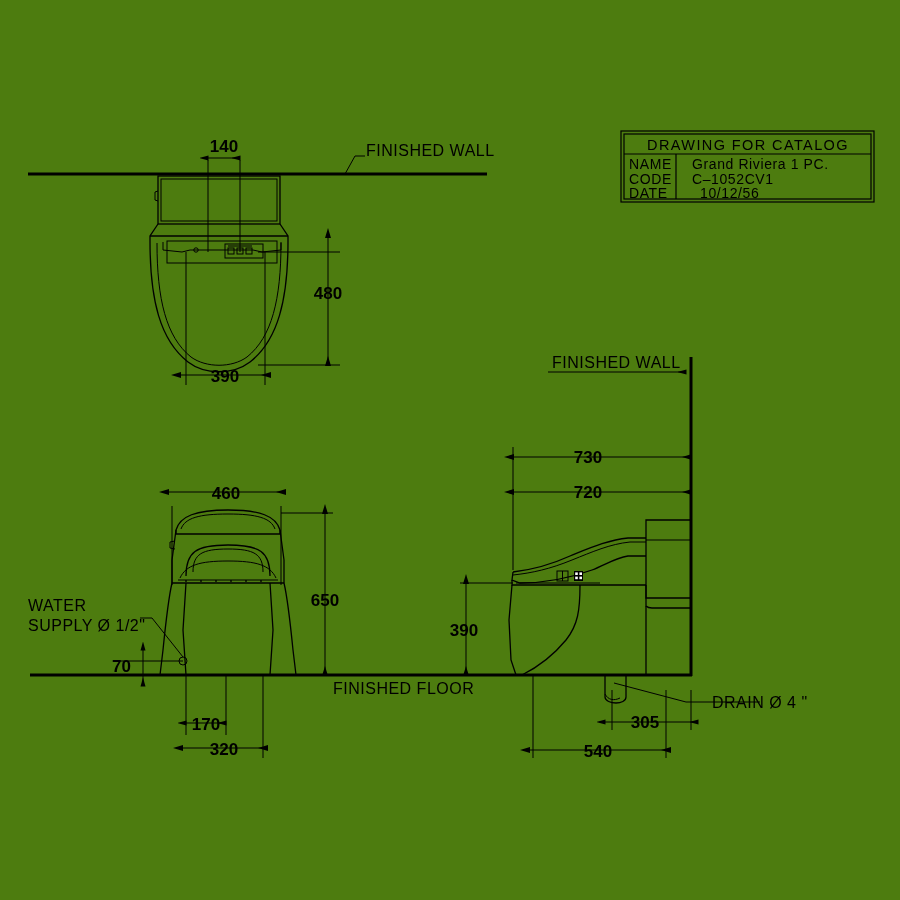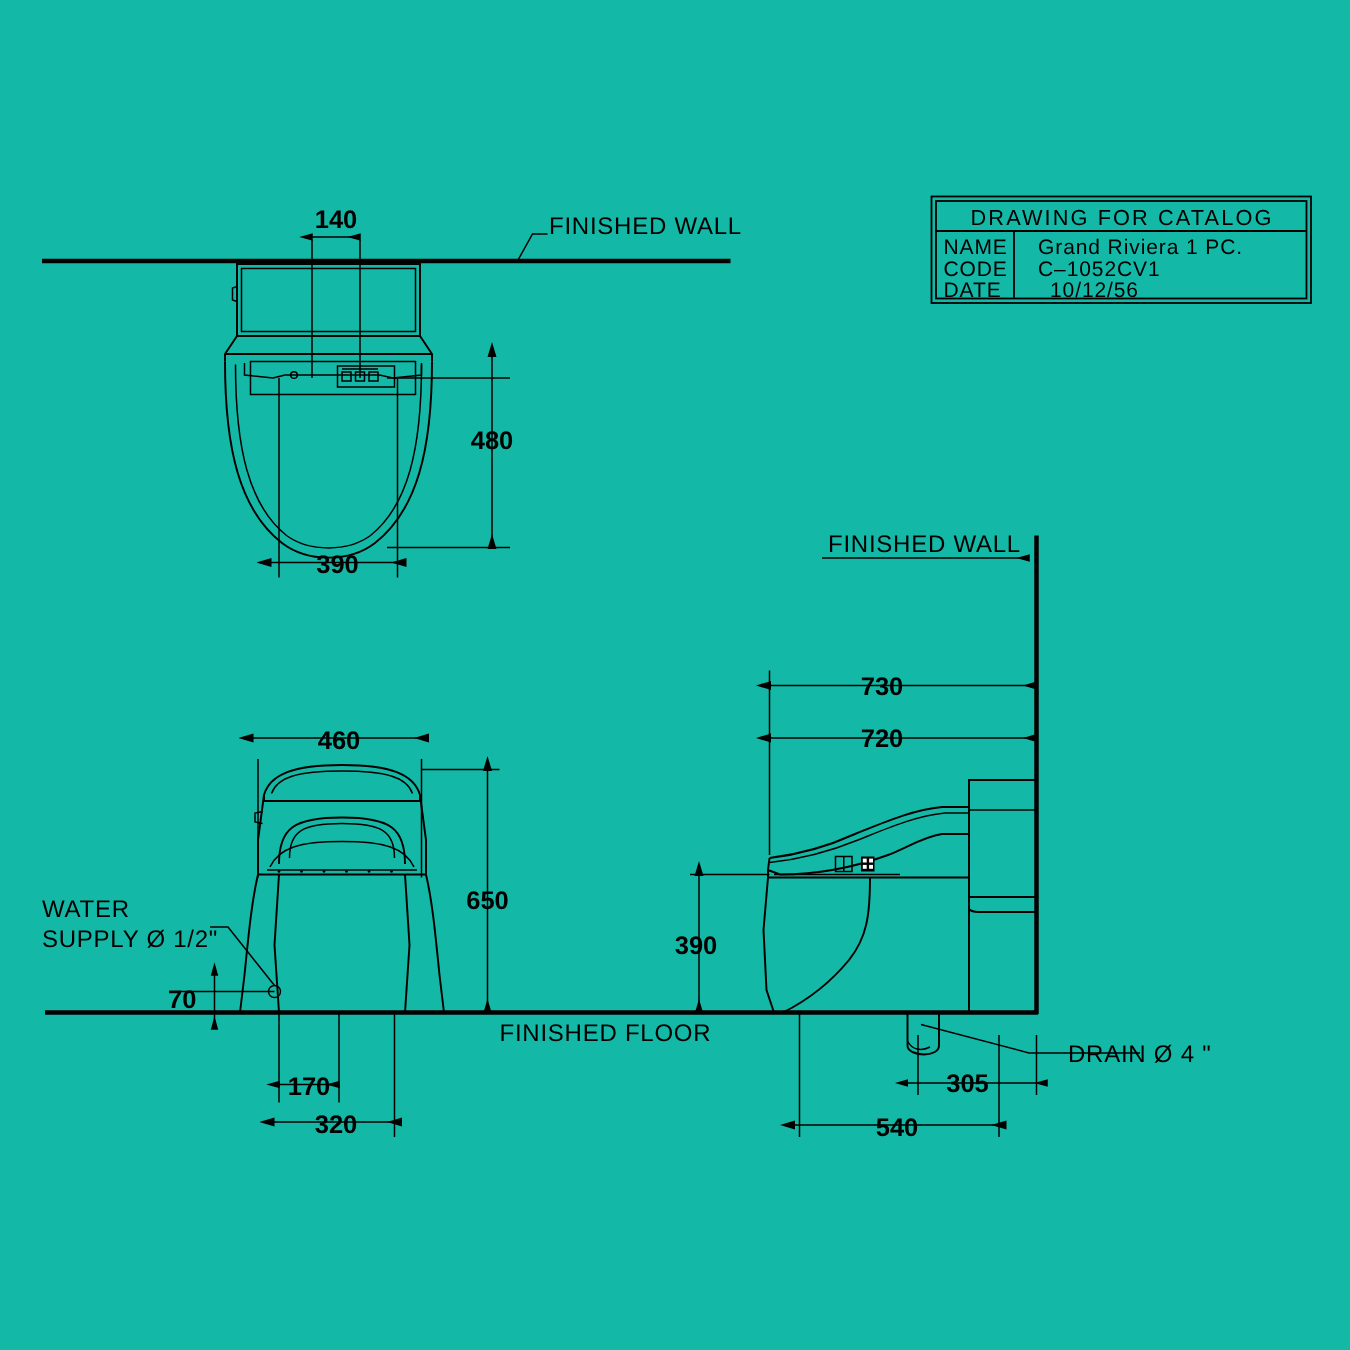--- a/index.html
+++ b/index.html
@@ -12,21 +12,21 @@
     width: 900px;
     height: 900px;
     font-family: "Liberation Sans", sans-serif;
     color: #000000;
     overflow: hidden;
   }
   #sheet {
     position: relative;
     width: 900px;
     height: 900px;
-    background: #14b8a6;
+    background: #4d7c0f;
   }
   svg.drawing {
     position: absolute;
     left: 0;
     top: 0;
     width: 900px;
     height: 900px;
   }
   .dimtext {
     font-family: "Liberation Sans", sans-serif;

